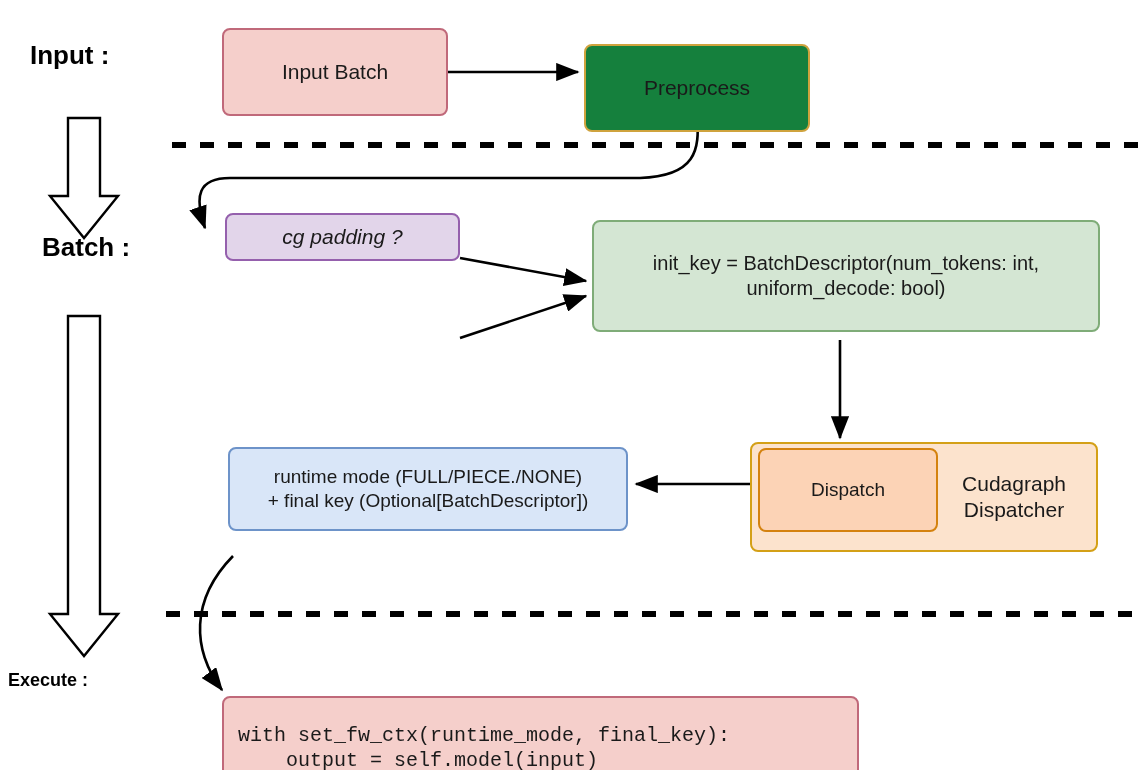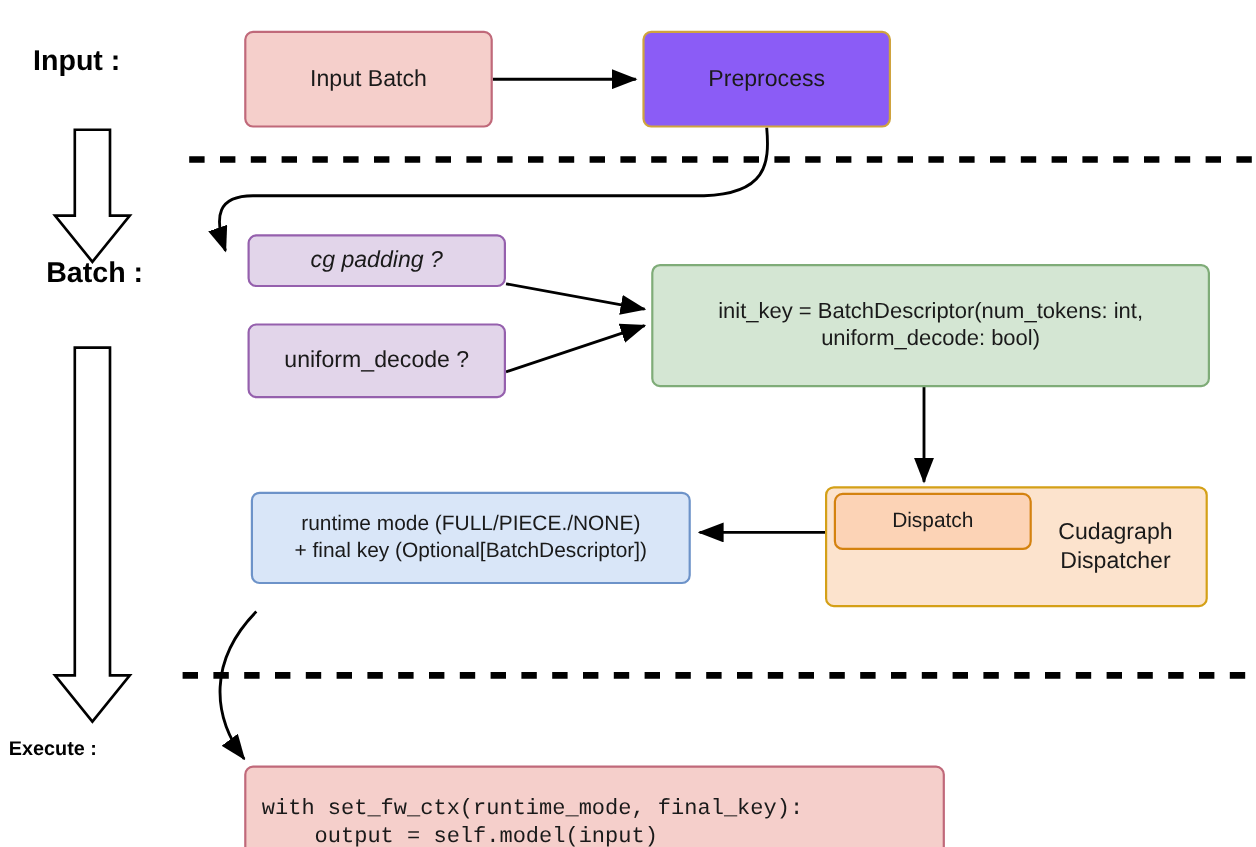--- a/index.html
+++ b/index.html
@@ -50,32 +50,32 @@
     font-family: "Liberation Mono", "DejaVu Sans Mono", monospace;
     justify-content: flex-start;
     text-align: left;
     padding-left: 14px;
     white-space: pre;
   }
 
   
   #node-input-batch   { left:222px; top:28px;  width:226px; height:88px;  font-size:21px;
                         background:#f5cfcb; border-color:#c0697a; }
-  #node-preprocess    { left:584px; top:28px;  width:226px; height:88px;  font-size:21px;
-                        background:#8b5cf6; border-color:#cfa33e; }
+  #node-preprocess    { left:584px; top:44px;  width:226px; height:88px;  font-size:21px;
+                        background:#15803d; border-color:#cfa33e; }
   #node-cg-padding    { left:225px; top:213px; width:235px; height:48px;  font-size:21px;
                         background:#e2d5ea; border-color:#9560ad;font-style:italic; }
   #node-uniform-dec   { left:225px; top:294px; width:235px; height:68px;  font-size:21px;
                         background:#e2d5ea; border-color:#9560ad; }
-  #node-init-key      { left:592px; top:240px; width:508px; height:112px; font-size:20px;
+  #node-init-key      { left:592px; top:220px; width:508px; height:112px; font-size:20px;
                         background:#d4e6d3; border-color:#7fac78; }
   #node-cudagraph     { left:750px; top:442px; width:348px; height:110px; font-size:21px;
                         background:#fce3cd; border-color:#d4a017;
                         justify-content:flex-end; padding-right:30px; }
-  #node-dispatch      { left:758px; top:448px; width:180px; height:52px;  font-size:19px;
+  #node-dispatch      { left:758px; top:448px; width:180px; height:84px;  font-size:19px;
                         background:#fcd3b6; border-color:#d4820f;text-align:right; }
   #node-runtime-mode  { left:228px; top:447px; width:400px; height:84px; font-size:19px;
                         background:#d9e6f8; border-color:#6d93c9; }
   #node-exec-code     { left:222px; top:648px; width:637px; height:104px; font-size:20px;
                         background:#f5cfcb; border-color:#c0697a;margin-top:48px; }
 
   #label-input   { left:30px;  top:40px;  font-size:26px; }
   #label-plan    { left:42px;  top:232px; font-size:26px; }
   #label-execute { left:8px;   top:670px; font-size:18px; }
 </style>
@@ -117,21 +117,20 @@
   <div class="stage-label" id="label-input">Input :</div>
   <div class="stage-label" id="label-plan">Batch :</div>
   <div class="stage-label" id="label-execute">Execute :</div>
 
   <div class="node" id="node-input-batch">Input Batch</div>
 
   <div class="node" id="node-preprocess">Preprocess</div>
 
   <div class="node" id="node-cg-padding">cg padding ?</div>
 
-  <div class="node" id="node-uniform-dec">uniform_decode ?</div>
 
   <div class="node" id="node-init-key">init_key = BatchDescriptor(num_tokens: int,
 uniform_decode: bool)</div>
 
   <div class="node" id="node-cudagraph">Cudagraph
 Dispatcher</div>
 
   <div class="node" id="node-dispatch">Dispatch</div>
 
   <div class="node" id="node-runtime-mode">runtime mode (FULL/PIECE./NONE)

